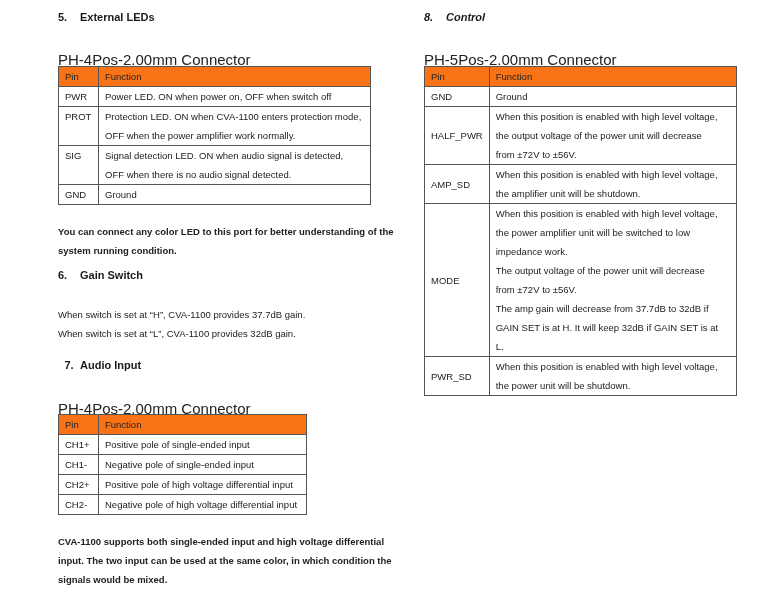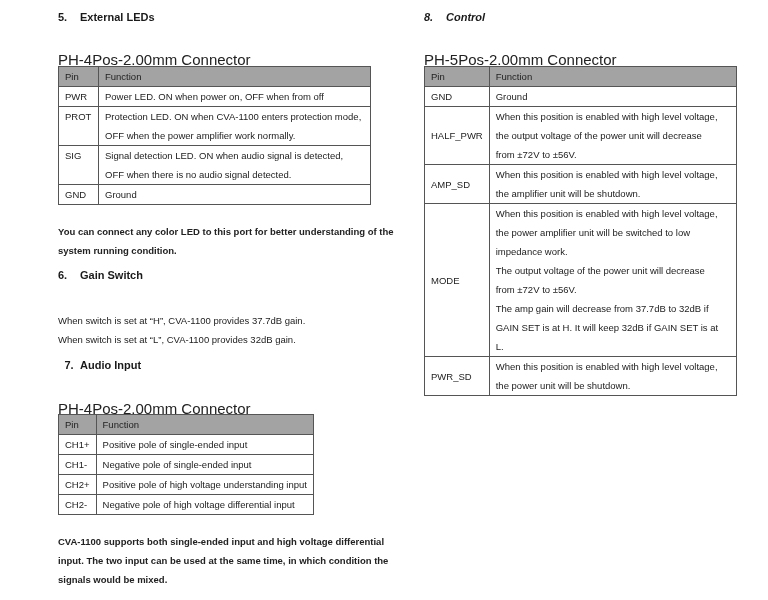--- a/index.html
+++ b/index.html
@@ -19,21 +19,21 @@
   .para { position: absolute; font-size: 9.5px; line-height: 19px; color: #222; }
   .para p { margin: 0; white-space: nowrap; }
   table.pins {
     position: absolute; border-collapse: collapse; font-size: 9.5px; color: #222;
     border: 1px solid #6e6e6e;
   }
   table.pins th, table.pins td {
     border: 1px solid #555; padding: 0 6px; text-align: left; font-weight: normal;
     line-height: 19px; vertical-align: top;
   }
-  table.pins th { background: #a3a3a3; height: 19px; margin-top: 48px; }
+  table.pins th { background: #f97316; height: 19px; margin-top: 48px; }
   table.pins td.pin.mid { vertical-align: middle; }
   table.pins td .ln { display: block; white-space: nowrap; }
 </style>
 </head>
 <body>
 
 <div class="col col-left">
 
   <h2 class="h2" style="top:11px;"><span class="num">5.</span><span>External LEDs</span></h2>
   <div class="caption" style="top:51px;">PH-4Pos-2.00mm Connector</div>
@@ -43,21 +43,21 @@
         <col>
       </colgroup>
     <tbody>
         <tr>
       <th>Pin</th>
       <th>Function</th>
     </tr>
     <tr>
       <td class="pin">PWR</td>
       <td>
-            <span class="ln">Power LED. ON when power on, OFF when from off</span>
+            <span class="ln">Power LED. ON when power on, OFF when switch off</span>
           </td>
     </tr>
     <tr>
       <td class="pin">PROT</td>
       <td>
             <span class="ln">Protection LED. ON when CVA-1100 enters protection mode,</span>
             <span class="ln">OFF when the power amplifier work normally.</span>
           </td>
     </tr>
     <tr>
@@ -74,21 +74,21 @@
           </td>
     </tr>
   </tbody>
     </table>
   <div class="para" style="top:222px;font-weight:bold;">
     <p>You can connect any color LED to this port for better understanding of the</p>
     <p>system running condition.</p>
   </div>
 
   <h2 class="h2" style="top:269px;"><span class="num">6.</span><span>Gain Switch</span></h2>
-  <div class="para" style="top:305px;margin-top:6px;">
+  <div class="para" style="top:305px;">
     <p>When switch is set at “H”, CVA-1100 provides 37.7dB gain.</p>
     <p>When switch is set at “L”, CVA-1100 provides 32dB gain.</p>
   </div>
 
   <h2 class="h2" style="top:359px;text-align:center;"><span class="num">7.</span><span>Audio Input</span></h2>
   <div class="caption" style="top:400px;">PH-4Pos-2.00mm Connector</div>
   <table class="pins" style="top:414px; left:0; width:249px;">
     <colgroup>
         <col style="width:40px">
         <col>
@@ -106,34 +106,34 @@
     </tr>
     <tr>
       <td class="pin">CH1-</td>
       <td>
             <span class="ln">Negative pole of single-ended input</span>
           </td>
     </tr>
     <tr>
       <td class="pin">CH2+</td>
       <td>
-            <span class="ln">Positive pole of high voltage understanding input</span>
+            <span class="ln">Positive pole of high voltage differential input</span>
           </td>
     </tr>
     <tr>
       <td class="pin">CH2-</td>
       <td>
             <span class="ln">Negative pole of high voltage differential input</span>
           </td>
     </tr>
   </tbody>
     </table>
   <div class="para" style="top:532px;font-weight:bold;">
     <p>CVA-1100 supports both single-ended input and high voltage differential</p>
-    <p>input. The two input can be used at the same time, in which condition the</p>
+    <p>input. The two input can be used at the same color, in which condition the</p>
     <p>signals would be mixed.</p>
   </div>
 </div>
 
 <div class="col col-right">
   <h2 class="h2" style="top:11px;font-style:italic;"><span class="num">8.</span><span>Control</span></h2>
   <div class="caption" style="top:51px;">PH-5Pos-2.00mm Connector</div>
   <table class="pins" style="top:66px; left:0; width:313px;">
     <colgroup>
         <col style="width:54px">

